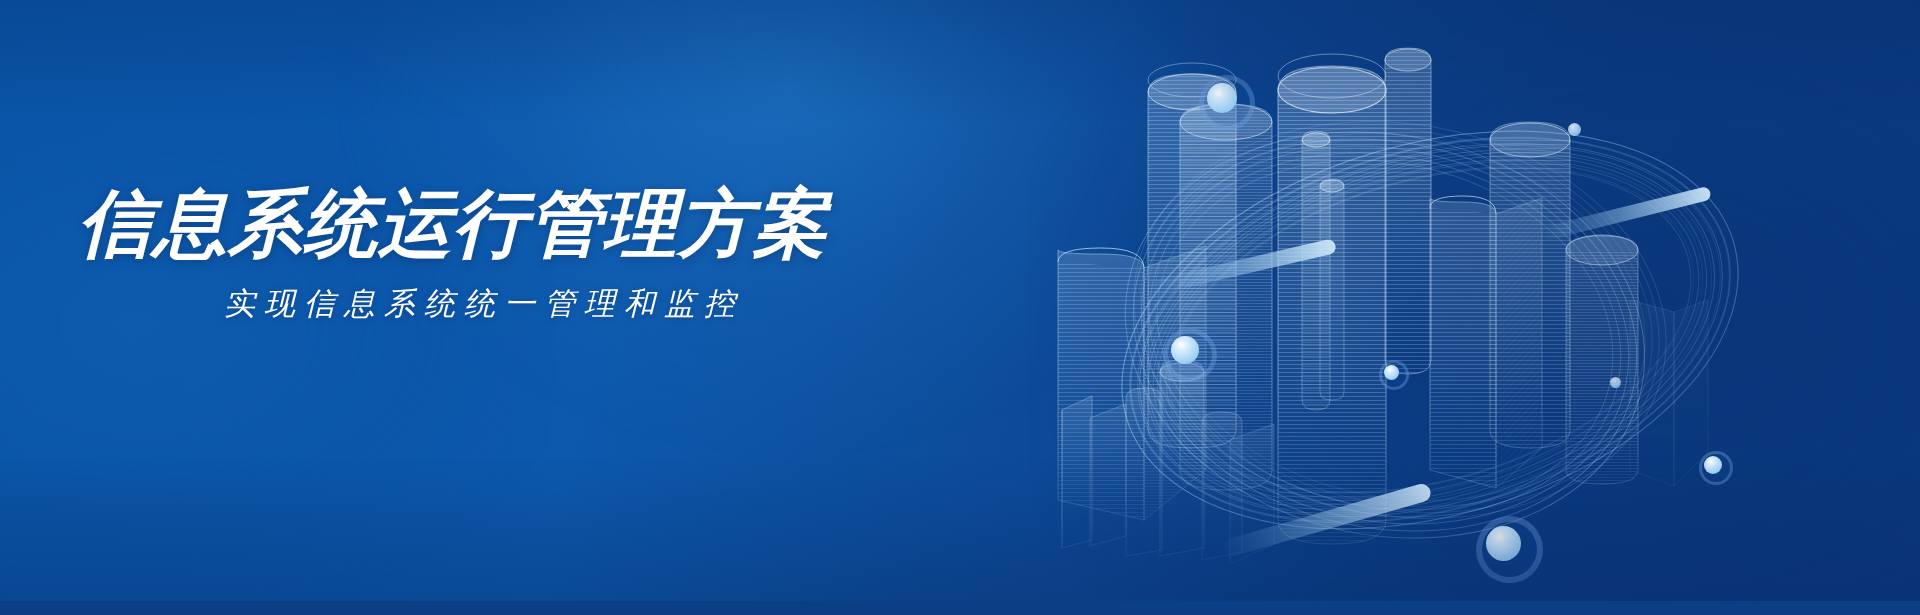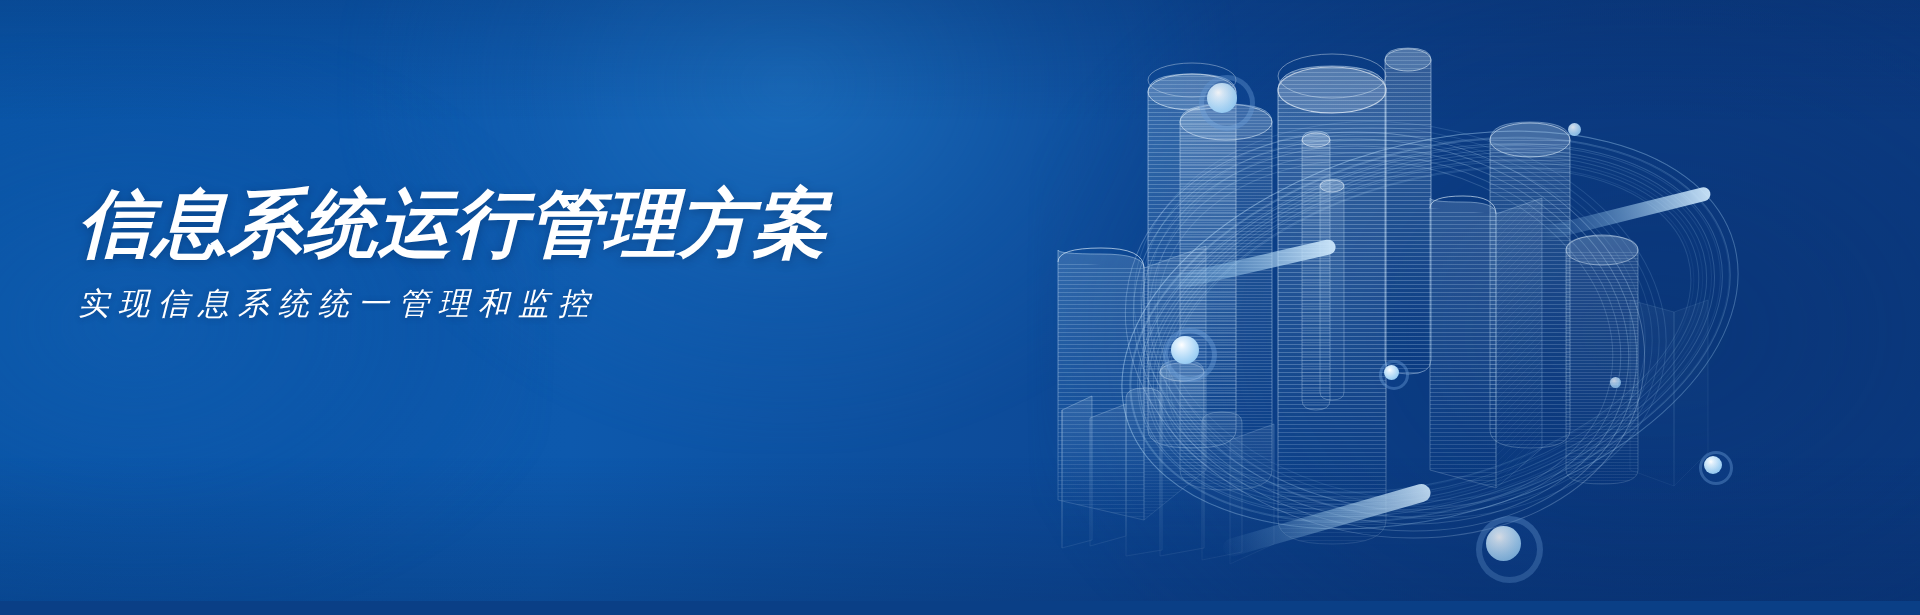--- a/index.html
+++ b/index.html
@@ -88,21 +88,21 @@
     white-space: nowrap;
     text-shadow: 0 2px 10px rgba(3,28,70,0.35);
   }
   .subtitle {
     margin-top: 22px;
     font-size: 31px;
     font-style: italic;
     font-weight: normal;
     color: #ffffff;
     letter-spacing: 9px;
-    text-align: left;
+    text-align: center;
     padding-right: 28px;
     white-space: nowrap;
     text-shadow: 0 1px 6px rgba(3,28,70,0.30);
   }
 
   
   .artwork {
     position: absolute;
     left: 930px;
     top: 0;

